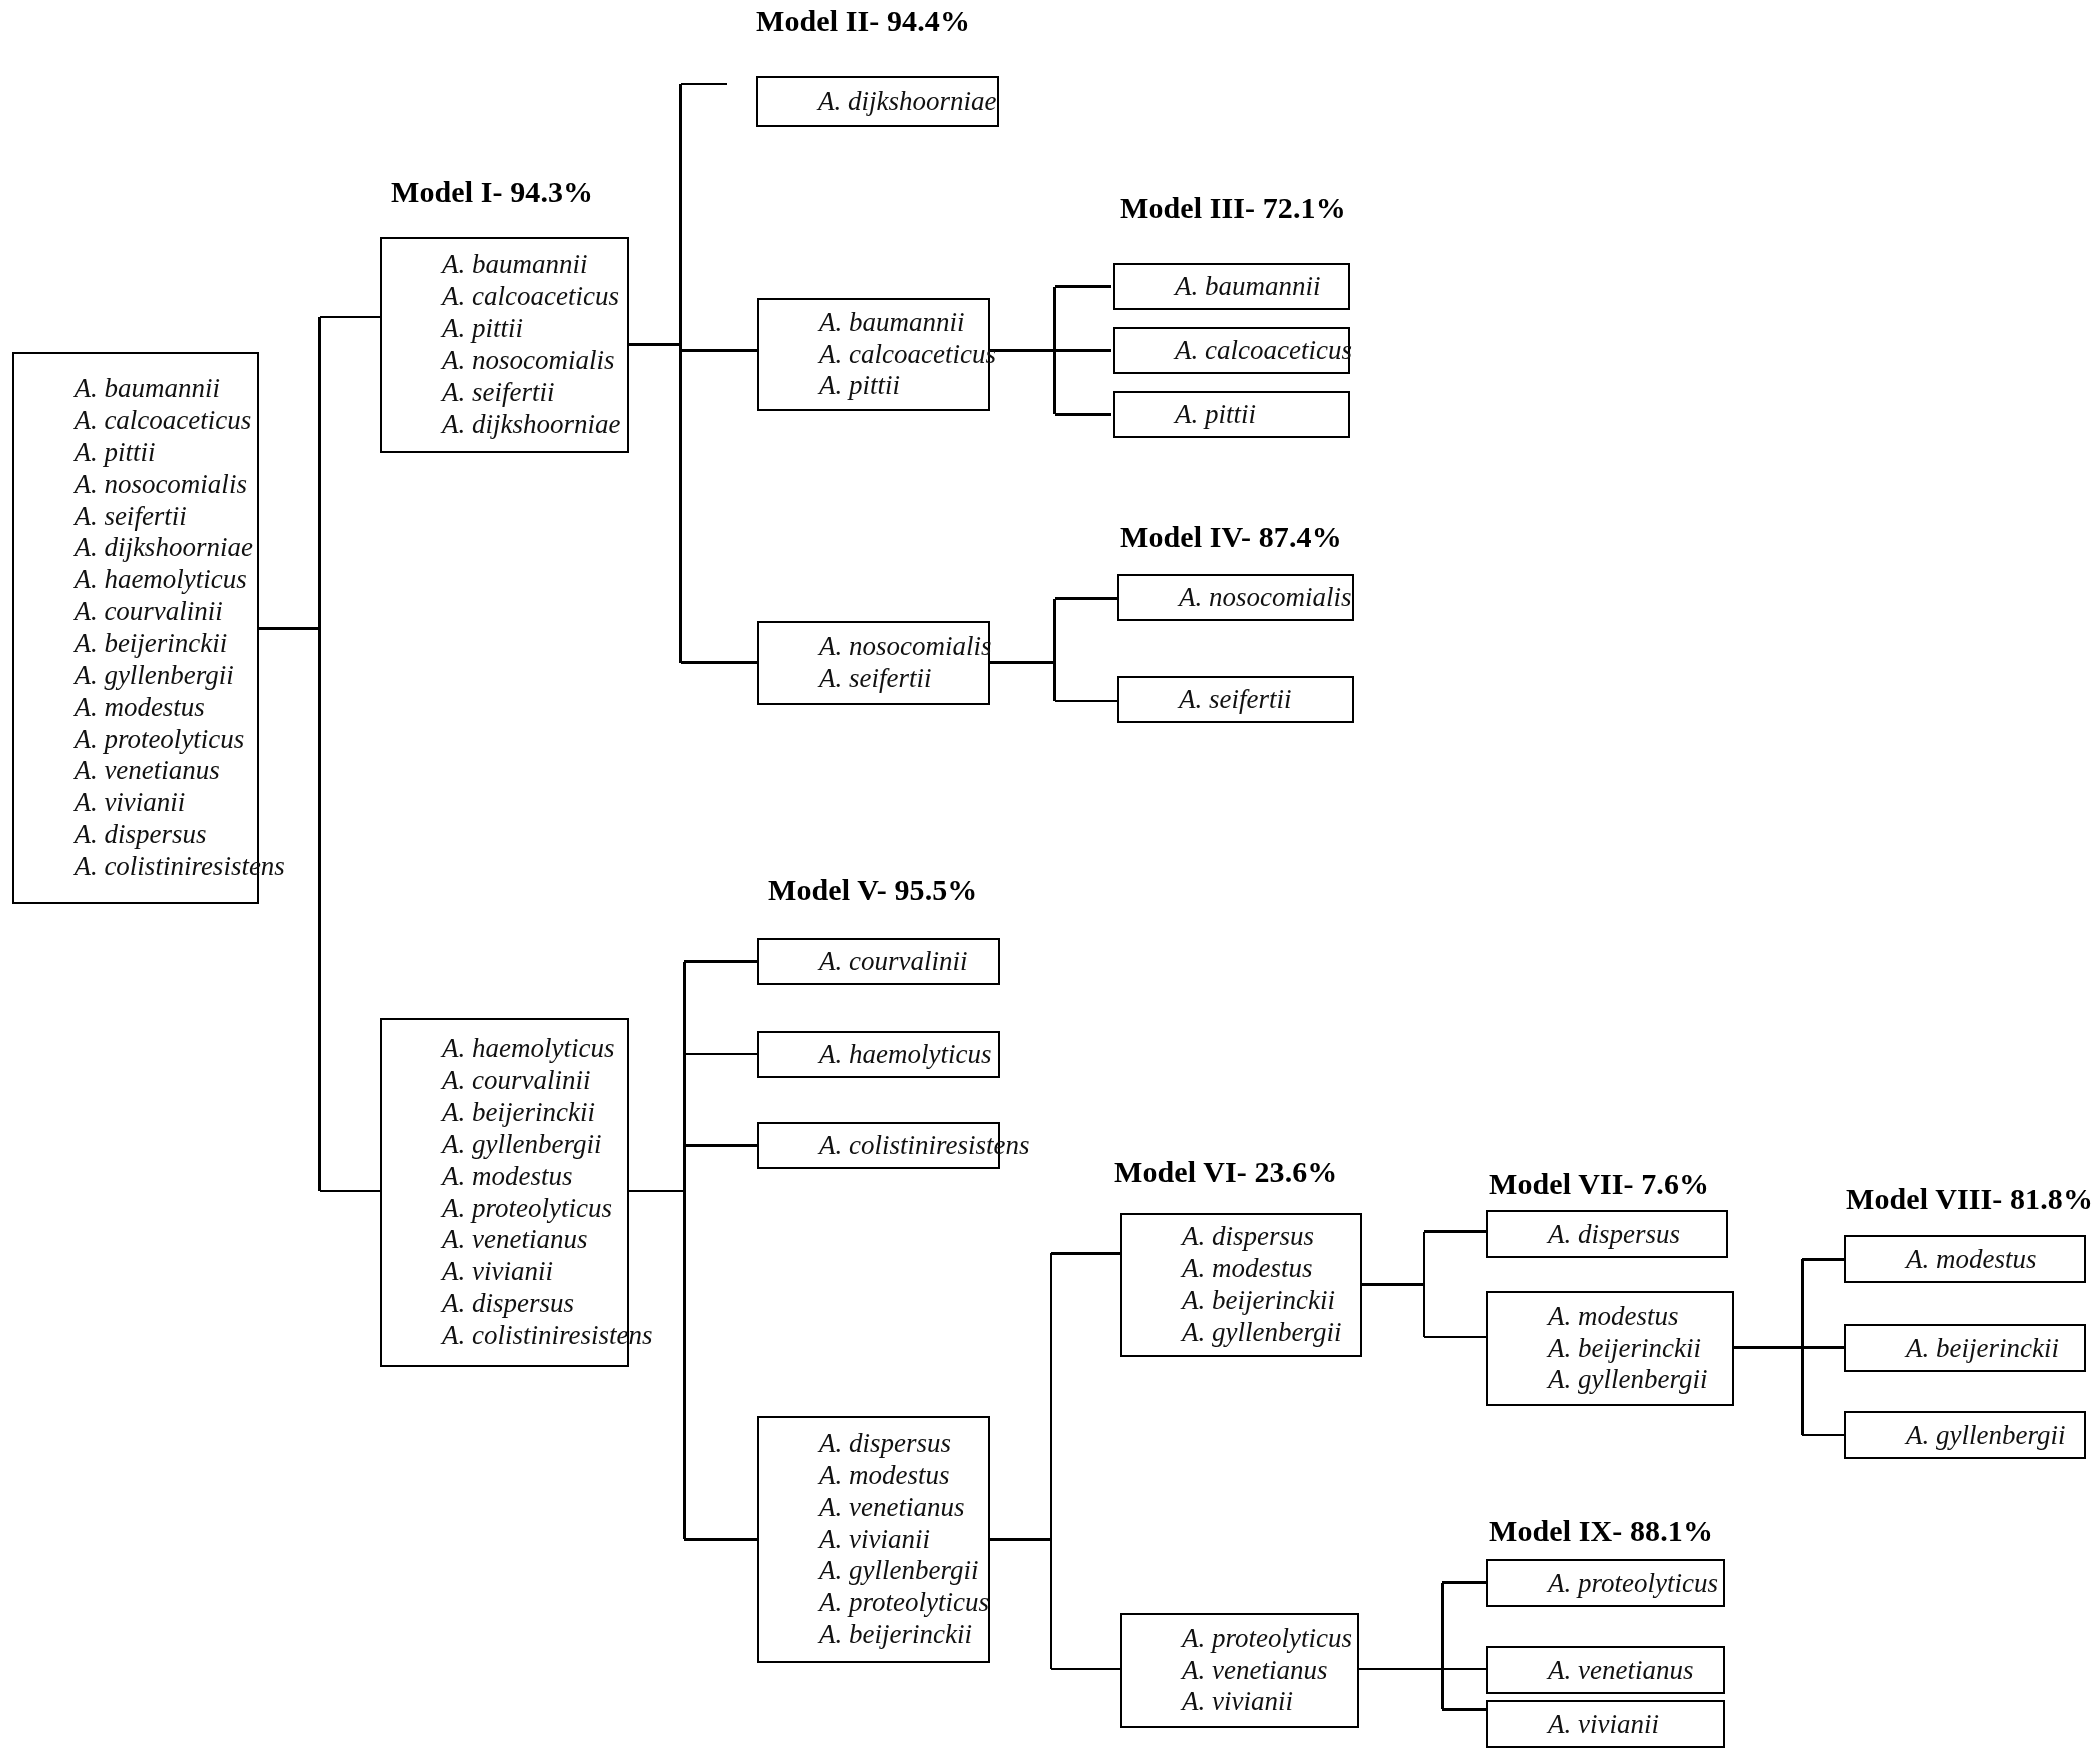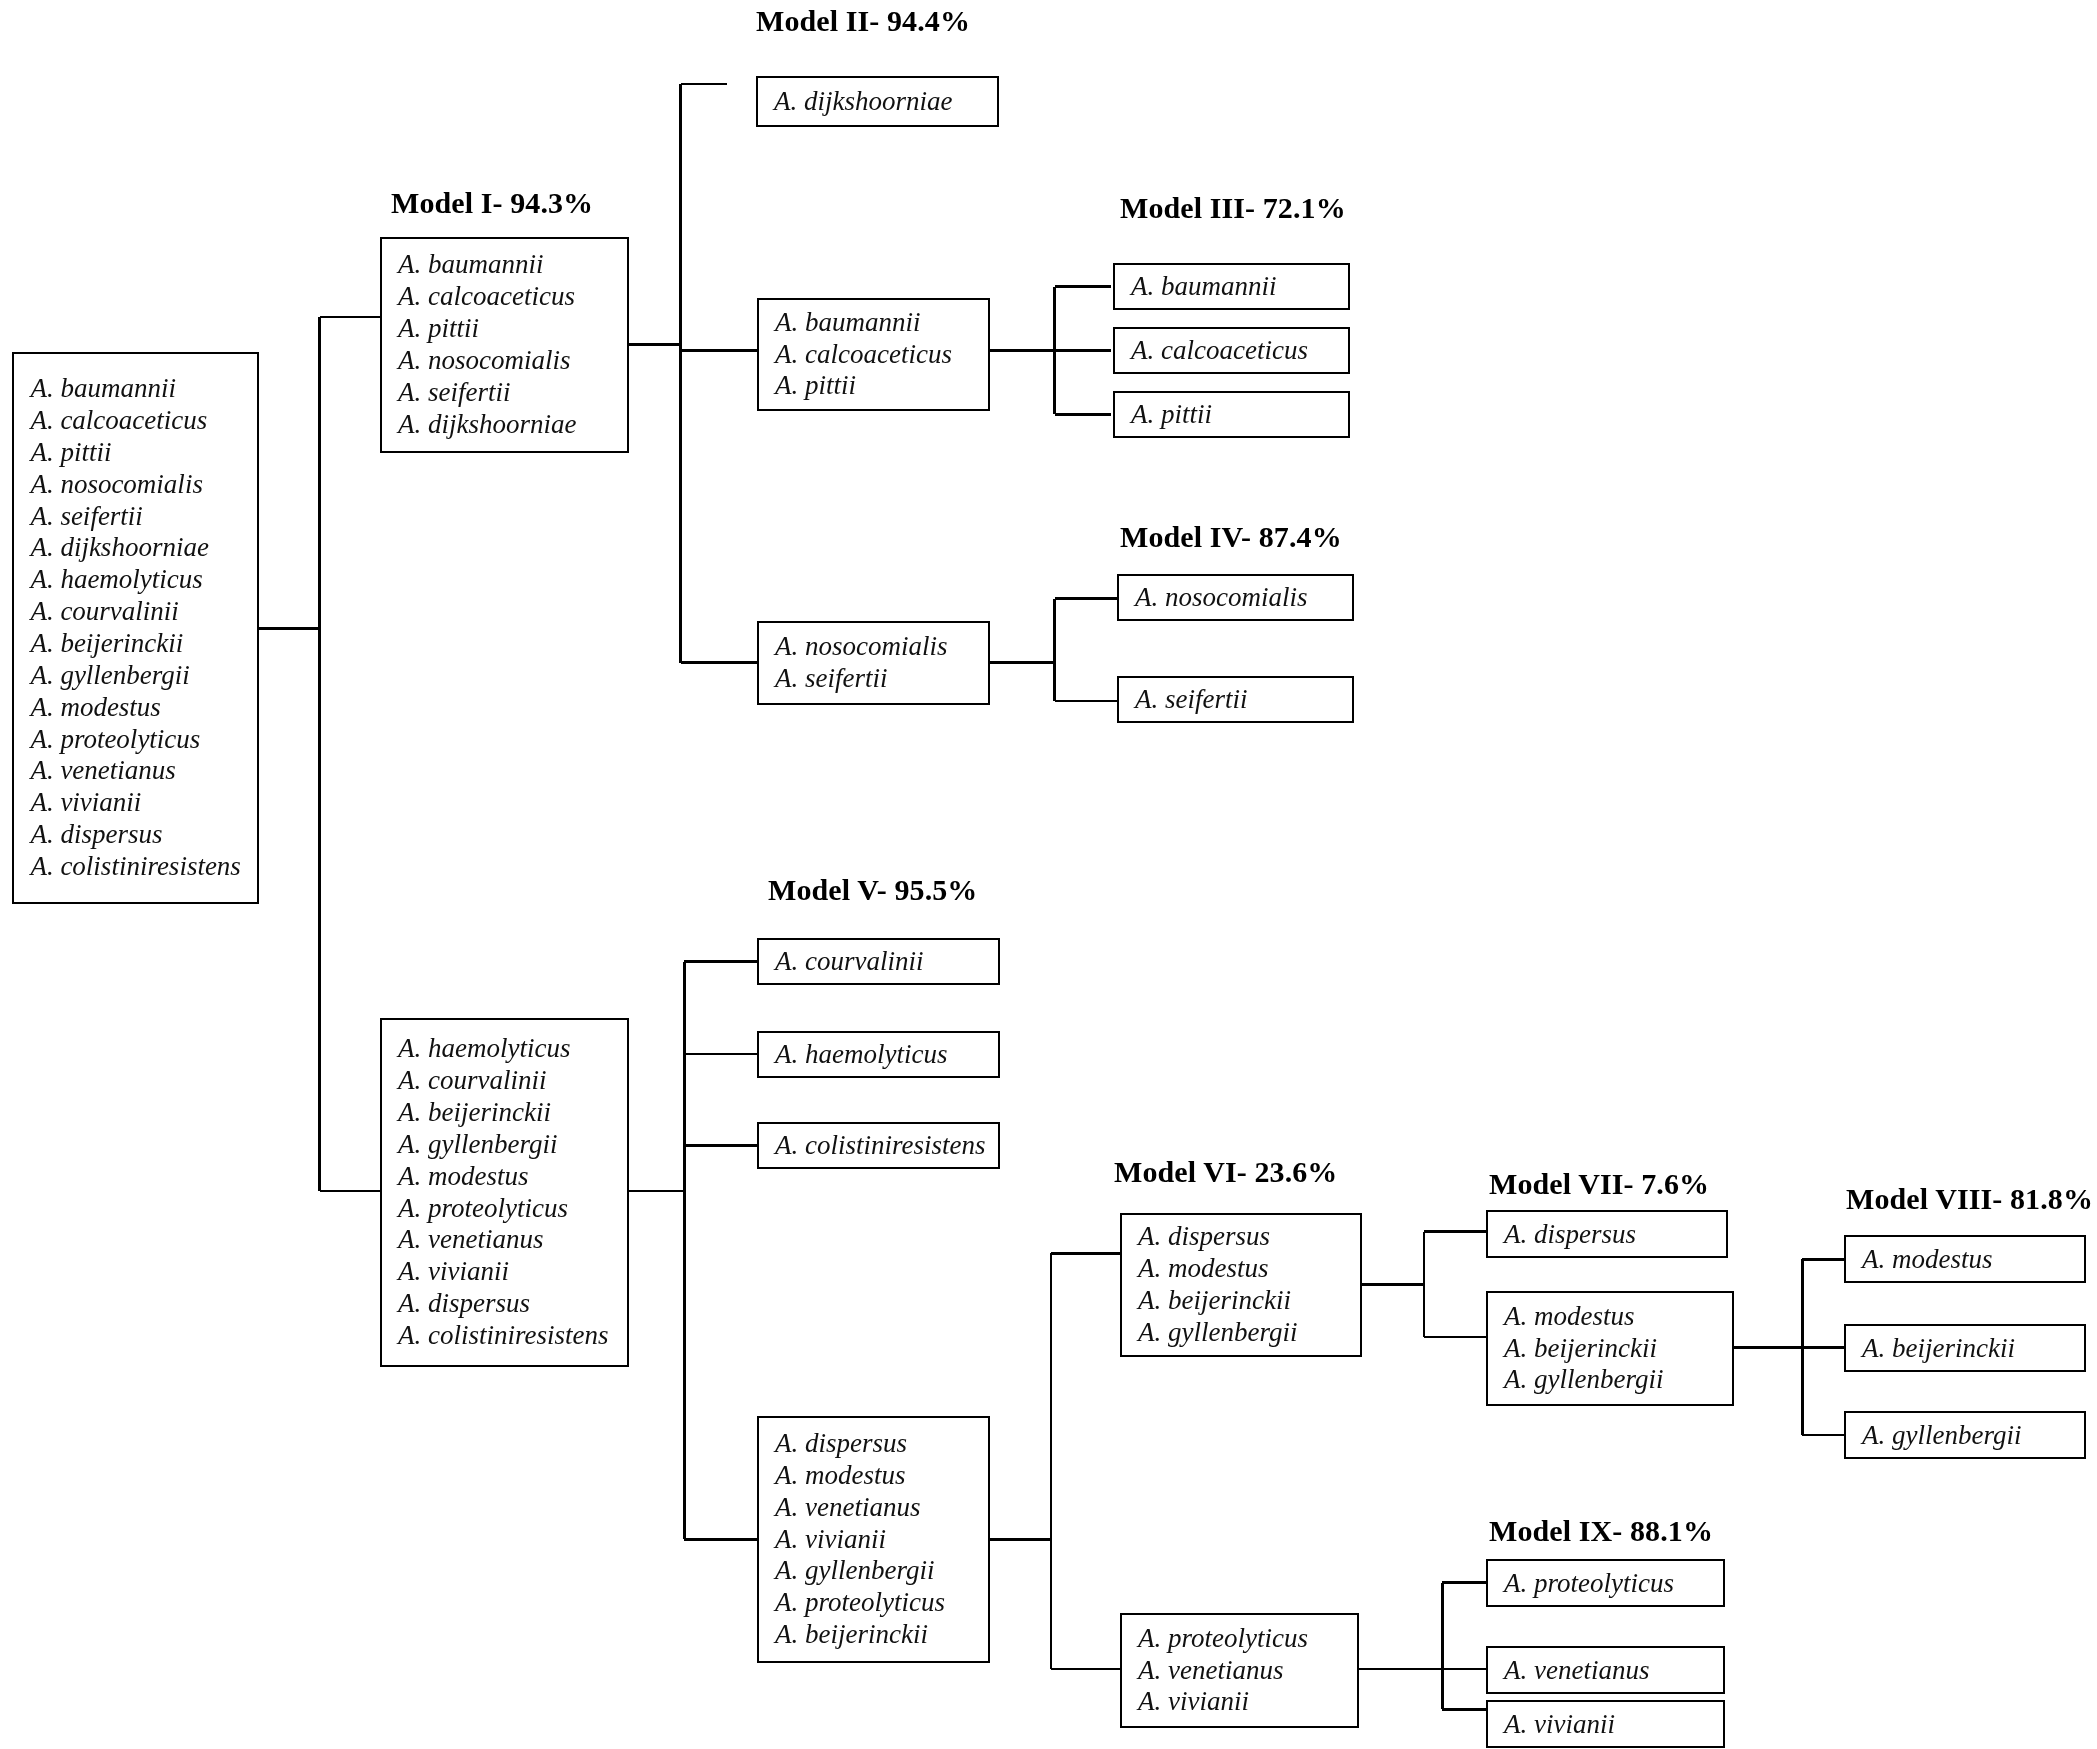--- a/index.html
+++ b/index.html
@@ -32,20 +32,21 @@
   }
   
   .node {
     position: absolute;
     box-sizing: border-box;
     border: 2.5px solid #000000;
     background: #ffffff;
     display: flex;
     flex-direction: column;
     justify-content: center;
+    padding-left: 44px;
   }
   .node .sp {
     font-style: italic;
     font-size: 27px;
     line-height: 1.18;
     color: #111111;
     white-space: nowrap;
     padding-left: 16px;
   }
   .node.single .sp {
@@ -114,21 +115,21 @@
     <line x1="2905" y1="2172" x2="2975" y2="2172"></line>
     <line x1="2905" y1="2313" x2="2975" y2="2313"></line>
 
     <line x1="2190" y1="2690" x2="2325" y2="2690"></line>
     <line x1="2325" y1="2551" x2="2325" y2="2755"></line>
     <line x1="2325" y1="2551" x2="2395" y2="2551"></line>
     <line x1="2325" y1="2690" x2="2395" y2="2690"></line>
     <line x1="2325" y1="2755" x2="2395" y2="2755"></line>
   </svg>
 
-  <div class="model-title" style="left:391px;  top:186px;">Model I- 94.3%</div>
+  <div class="model-title" style="left:391px;  top:175px;">Model I- 94.3%</div>
 
   <div class="model-title" style="left:756px; top:4.3px;">Model II- 94.4%</div>
 
   <div class="model-title" style="left:1120px; top:191px;">Model III- 72.1%</div>
 
   <div class="model-title" style="left:1120px; top:520px;">Model IV- 87.4%</div>
 
   <div class="model-title" style="left:768px; top:873px;">Model V- 95.5%</div>
 
   <div class="model-title" style="left:1114px; top:1155px;">Model VI- 23.6%</div>

